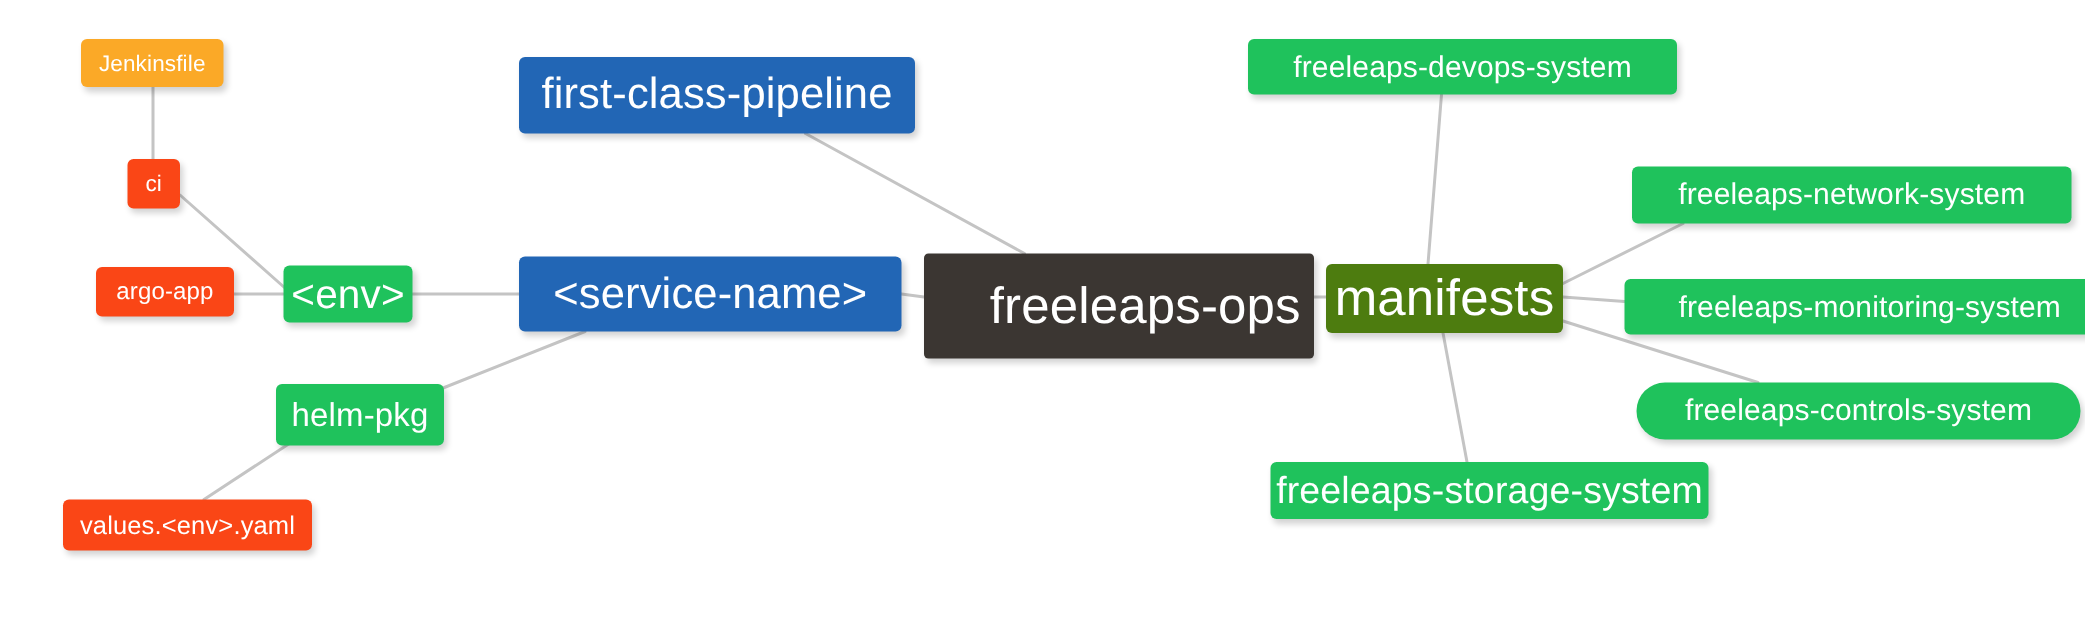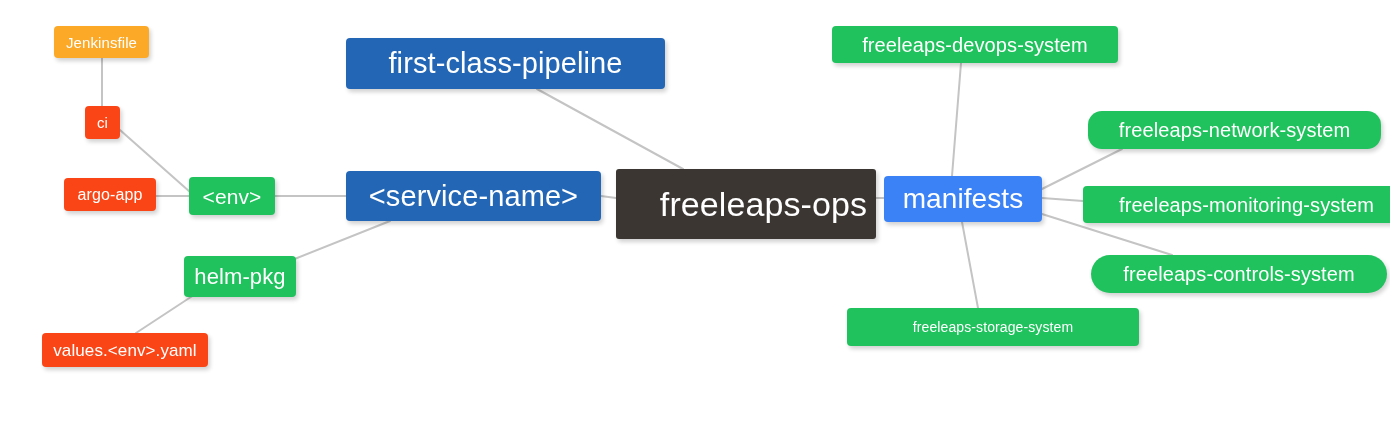--- a/index.html
+++ b/index.html
@@ -70,50 +70,50 @@
   <div id="node-layer">
       <div class="node" style="left: 22px; top: 26px; width: 95px; height: 32px; background: rgb(251, 169, 39); font-size: 15px;">
         <span>Jenkinsfile</span>
       </div>
       <div class="node" style="left: 53px; top: 106px; width: 35px; height: 33px; background: rgb(250, 70, 22); font-size: 15px;">
         <span>ci</span>
       </div>
       <div class="node" style="left: 32px; top: 178px; width: 92px; height: 33px; background: rgb(250, 70, 22); font-size: 16px; text-align: right;">
         <span>argo-app</span>
       </div>
-      <div class="node" style="left: 157px; top: 177px; width: 86px; height: 38px; background: rgb(31, 194, 92); font-size: 21px;">
+      <div class="node" style="left: 157px; top: 177px; width: 86px; height: 38px; background: rgb(31, 194, 92); font-size: 27px;">
         <span>&lt;env&gt;</span>
       </div>
       <div class="node" style="left: 314px; top: 171px; width: 255px; height: 50px; background: rgb(34, 102, 181); font-size: 29px;">
         <span>&lt;service-name&gt;</span>
       </div>
-      <div class="node" style="left: 314px; top: 38px; width: 319px; height: 51px; background: rgb(34, 102, 181); font-size: 29px;">
+      <div class="node" style="left: 314px; top: 38px; width: 264px; height: 51px; background: rgb(34, 102, 181); font-size: 29px;">
         <span>first-class-pipeline</span>
       </div>
       <div class="node root" style="left: 584px; top: 169px; width: 260px; height: 70px; background: rgb(59, 54, 50); font-size: 34px;">
         <span>freeleaps-ops</span>
       </div>
-      <div class="node" style="left: 852px; top: 176px; width: 158px; height: 46px; background: #3b82f6; font-size: 28px;">
+      <div class="node" style="left: 852px; top: 176px; width: 158px; height: 46px; background: #4d7c0f; font-size: 34px;">
         <span>manifests</span>
       </div>
       <div class="node" style="left: 152px; top: 256px; width: 112px; height: 41px; background: rgb(31, 194, 92); font-size: 22px;">
         <span>helm-pkg</span>
       </div>
       <div class="node" style="left: 10px; top: 333px; width: 166px; height: 34px; background: rgb(250, 70, 22); font-size: 17px;">
         <span>values.&lt;env&gt;.yaml</span>
       </div>
       <div class="node" style="left: 800px; top: 26px; width: 286px; height: 37px; background: rgb(31, 194, 92); font-size: 20px;">
         <span>freeleaps-devops-system</span>
       </div>
-      <div class="node" style="left: 1056px; top: 111px; width: 293px; height: 38px; background: rgb(31, 194, 92); font-size: 20px; border-radius: 14px;">
+      <div class="node" style="left: 1056px; top: 111px; width: 293px; height: 38px; background: rgb(31, 194, 92); font-size: 20px;">
         <span>freeleaps-network-system</span>
       </div>
       <div class="node" style="left: 1051px; top: 186px; width: 327px; height: 37px; background: rgb(31, 194, 92); font-size: 20px;">
         <span>freeleaps-monitoring-system</span>
       </div>
       <div class="node" style="left: 1059px; top: 255px; width: 296px; height: 38px; background: rgb(31, 194, 92); font-size: 20px; border-radius: 19px;">
         <span>freeleaps-controls-system</span>
       </div>
-      <div class="node" style="left: 815px; top: 308px; width: 292px; height: 38px; background: rgb(31, 194, 92); font-size: 14px;">
+      <div class="node" style="left: 815px; top: 308px; width: 292px; height: 38px; background: rgb(31, 194, 92); font-size: 25px;">
         <span>freeleaps-storage-system</span>
       </div>
     </div>
 </div>
 
 </body></html>

